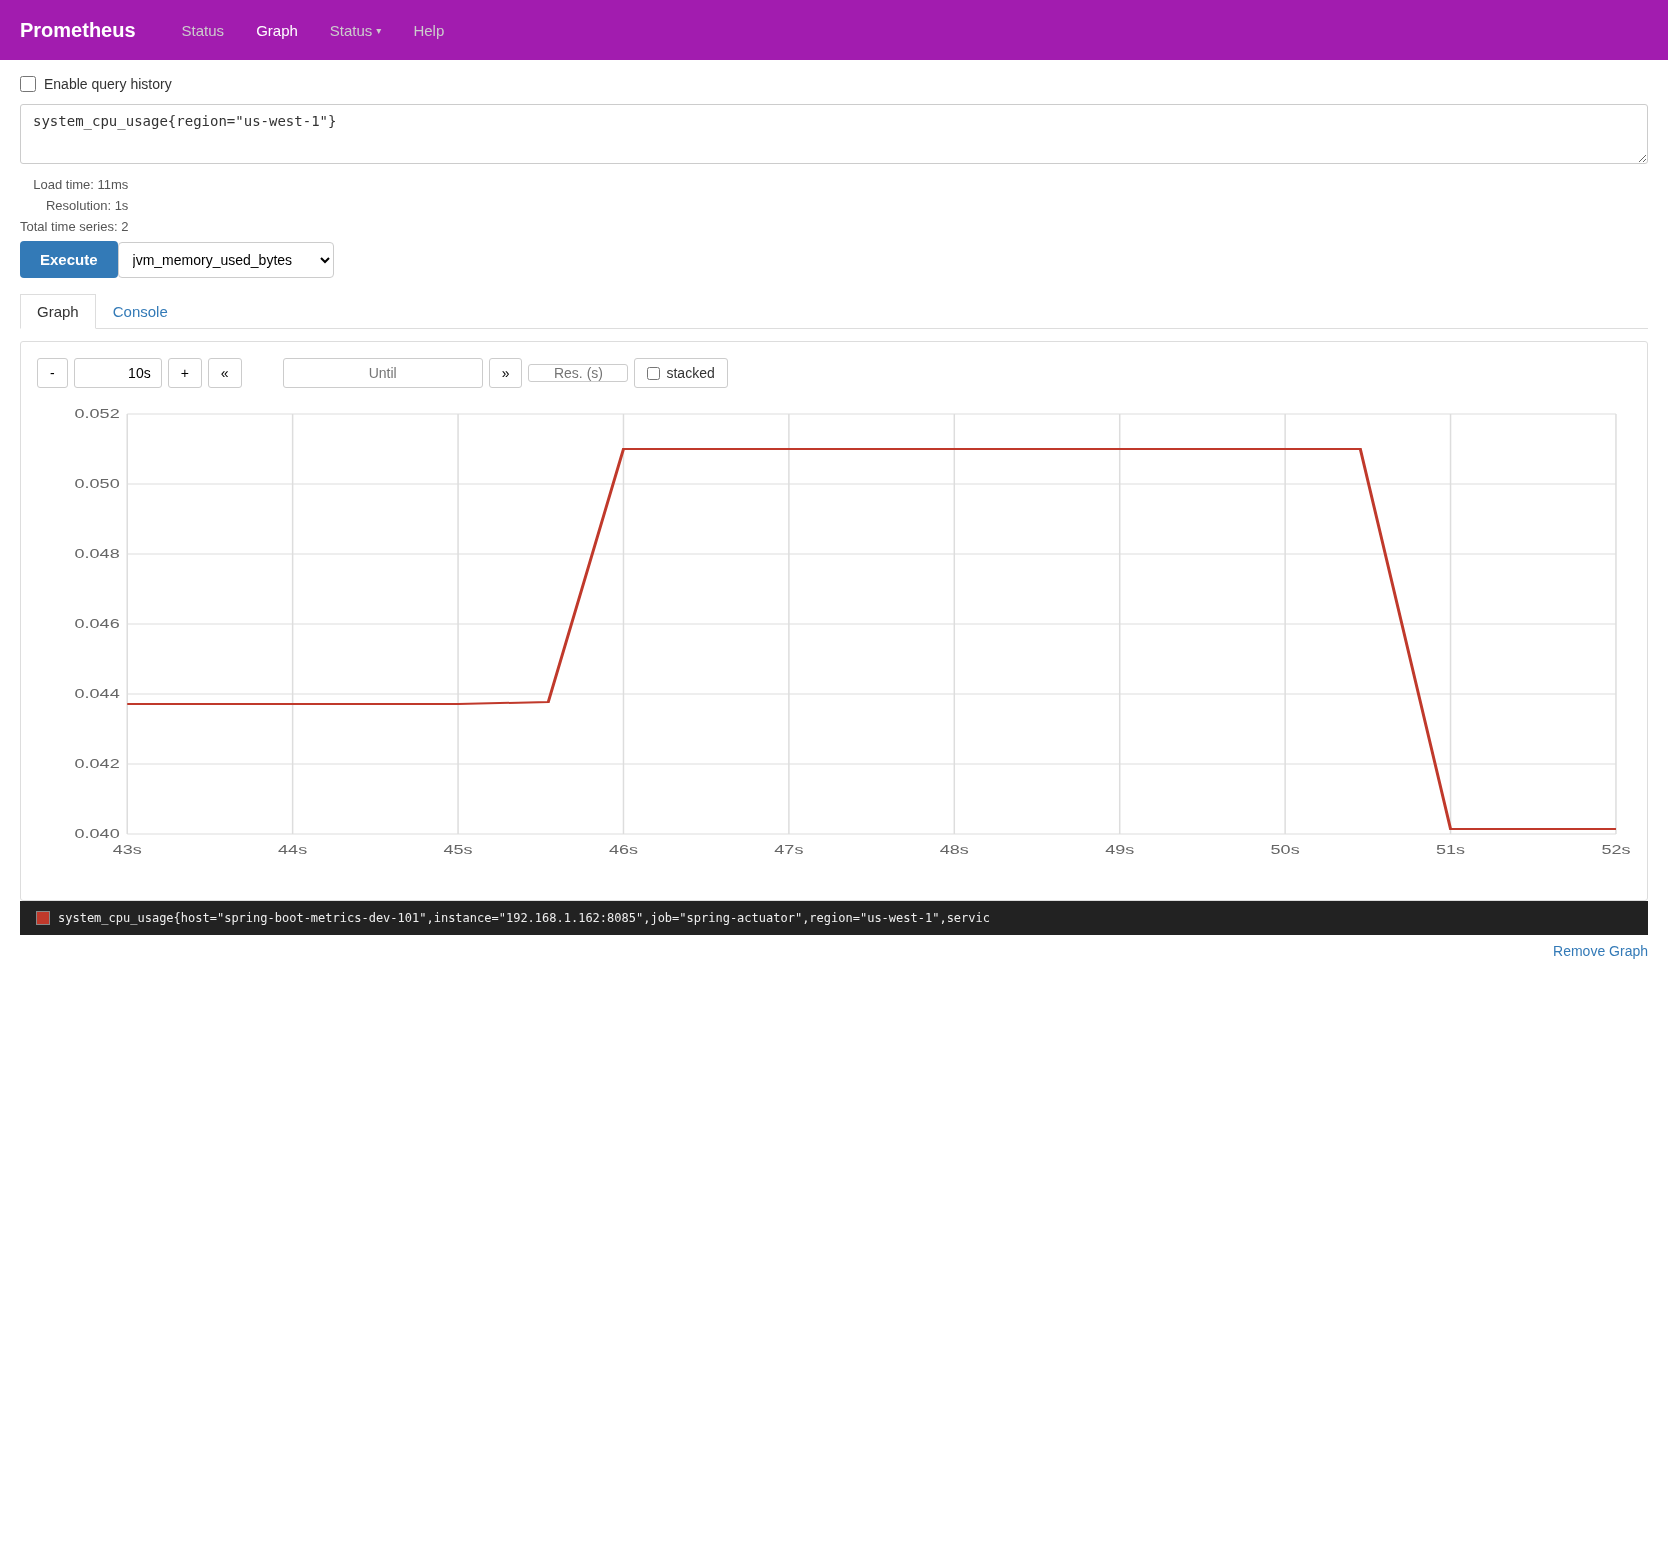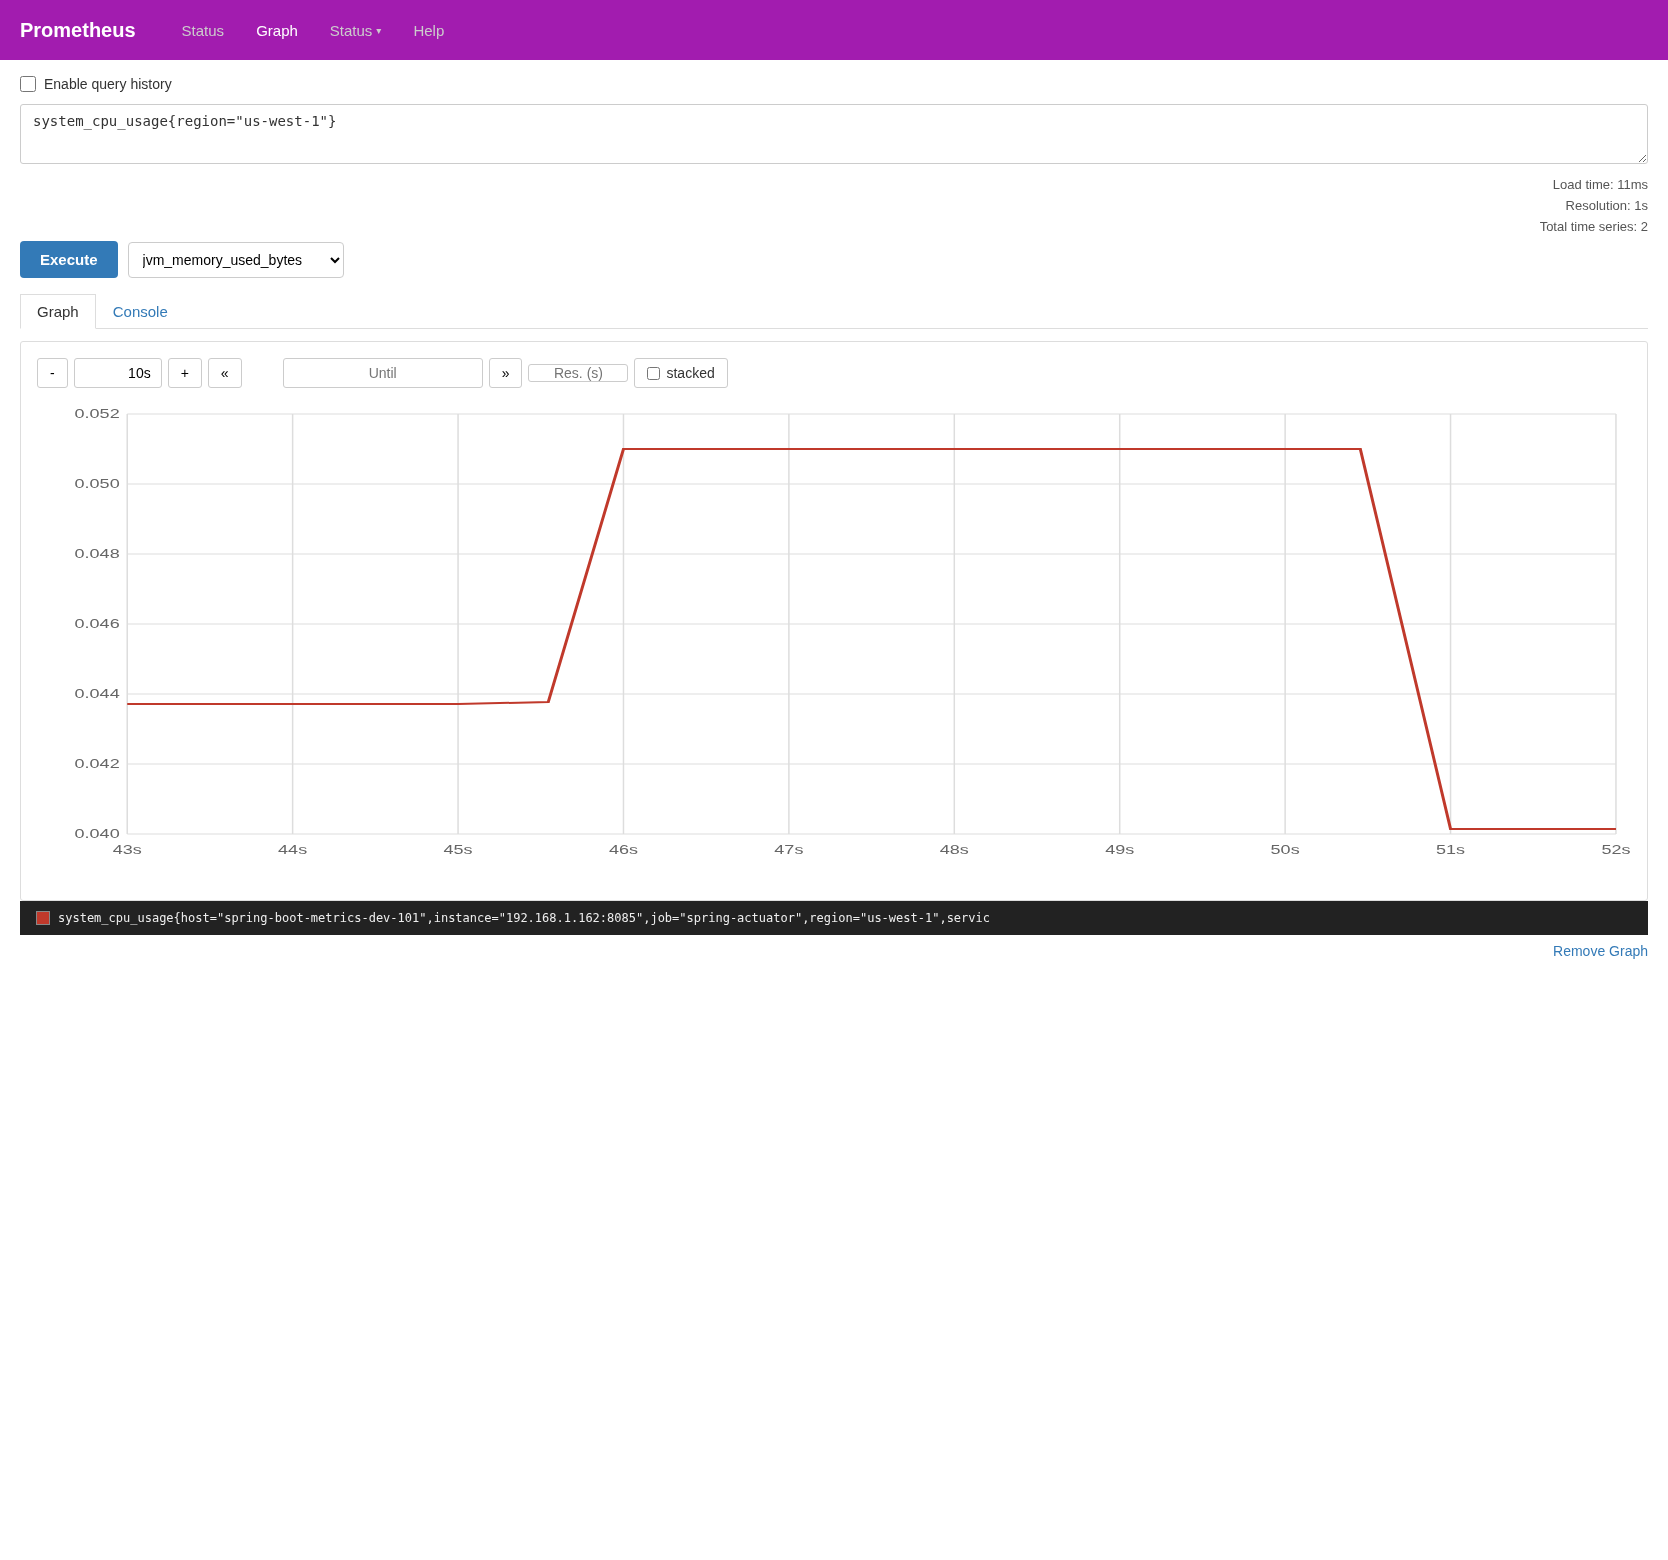--- a/index.html
+++ b/index.html
@@ -68,36 +68,34 @@
       font-family: monospace;
       resize: vertical;
       min-height: 60px;
       outline: none;
       color: #333;
     }
 
     
     .stats-row {
       display: flex;
-      justify-content: flex-end;
       margin-top: 8px;
       margin-bottom: 4px;
     }
     .stats-text {
       text-align: right;
       font-size: 13px;
       color: #555;
       line-height: 1.6;
     }
 
     
     .execute-row {
       display: flex;
       align-items: center;
-      gap: 10px;
       margin-bottom: 16px;
     }
     .execute-btn {
       background: #337ab7;
       color: #fff;
       border: none;
       border-radius: 4px;
       padding: 10px 20px;
       font-size: 15px;
       font-weight: bold;

